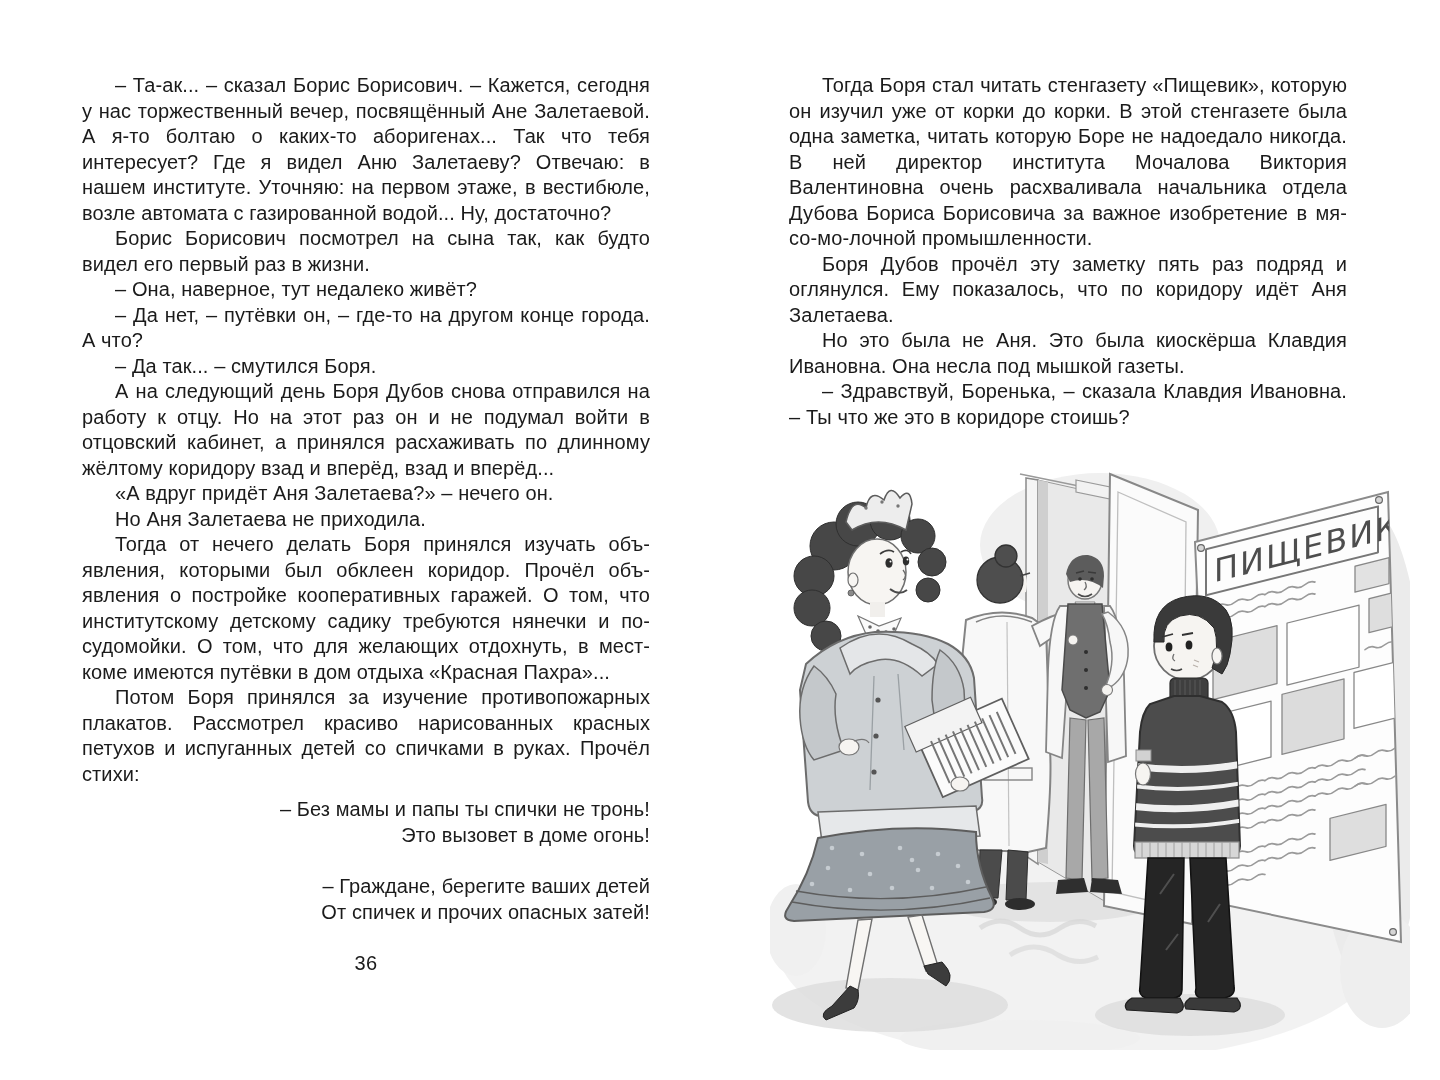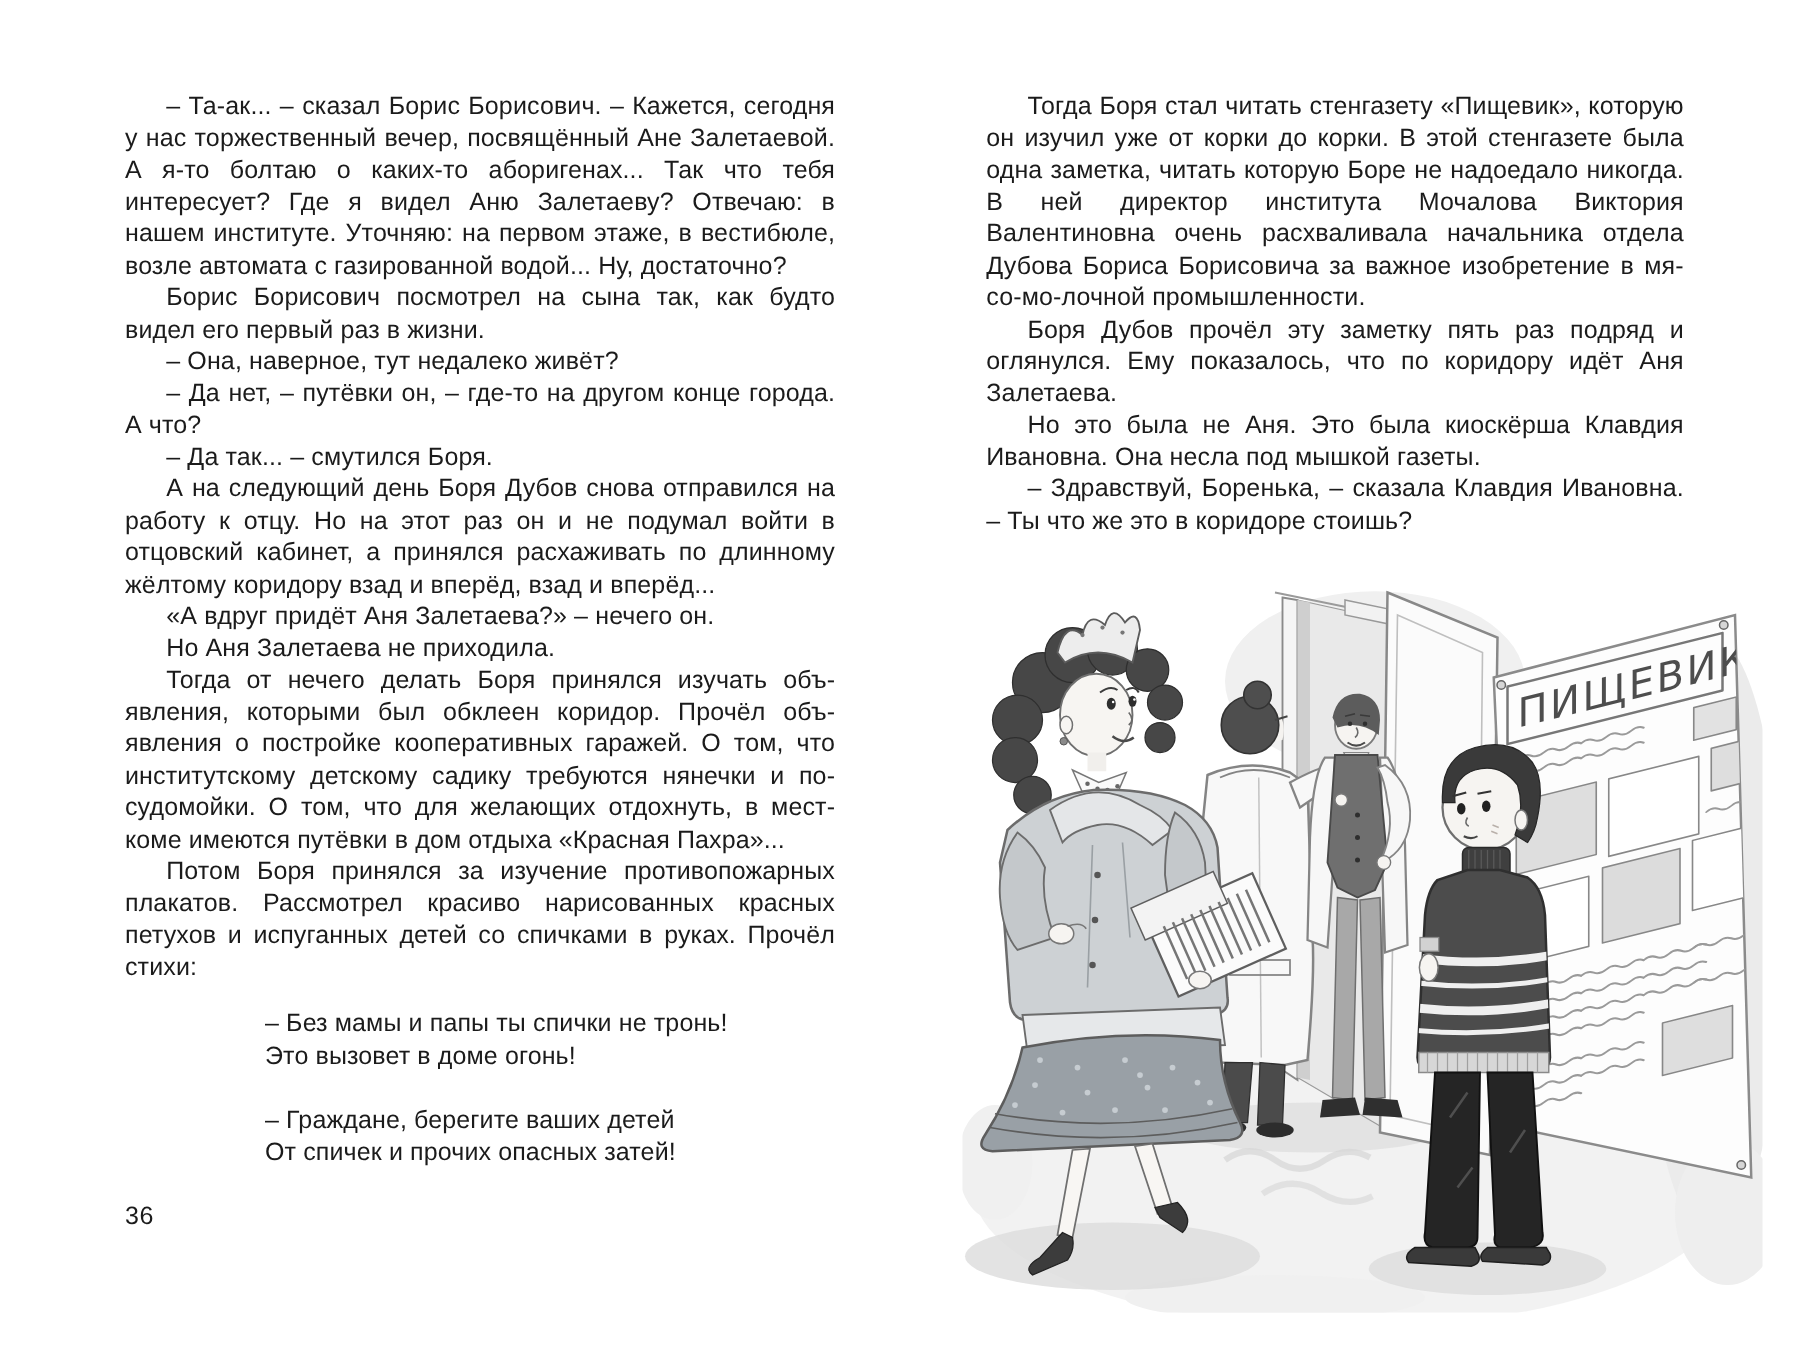--- a/index.html
+++ b/index.html
@@ -6,26 +6,26 @@
   body{
     position:relative;width:1440px;height:1080px;overflow:hidden;
     background:#ffffff;color:#1b1b1b;
     font-family:"Liberation Sans","DejaVu Sans",sans-serif;
   }
   .col{
     position:absolute;top:73px;width:568px;
     font-size:20px;line-height:25.5px;text-align:justify;
     letter-spacing:.1px;
   }
-  .col-left{left:100px}
+  .col-left{left:82px}
   .col-right{left:789px;width:558px}
   .col p{margin:0;text-indent:33px;hyphens:manual}
-  .verse{margin:20px 0 26px 112px;text-align:left}
+  .verse{margin:10px 0 26px 112px;text-align:right}
   .verse div{text-indent:0}
-  .pageno{margin-top:26px;text-indent:0 !important;text-align:left;letter-spacing:.5px}
+  .pageno{margin-top:26px;text-indent:0 !important;text-align:center;letter-spacing:.5px}
   .illo{position:absolute;left:770px;top:450px;width:640px;height:600px}
   svg text{font-family:"DejaVu Sans","Liberation Sans",sans-serif}
 </style>
 </head>
 <body>
 
 <div class="col col-left">
   <p>– Та-ак... – сказал Борис Борисович. – Кажется, се­годня у нас торжественный вечер, посвящённый Ане За­летаевой. А я-то болтаю о каких-то аборигенах... Так что тебя интересует? Где я видел Аню Залетаеву? Отвечаю: в нашем институте. Уточняю: на первом этаже, в вестибюле, возле автомата с газированной водой... Ну, достаточно?</p>
   <p>Борис Борисович посмотрел на сына так, как будто видел его первый раз в жизни.</p>
   <p>– Она, наверное, тут недалеко живёт?</p>

